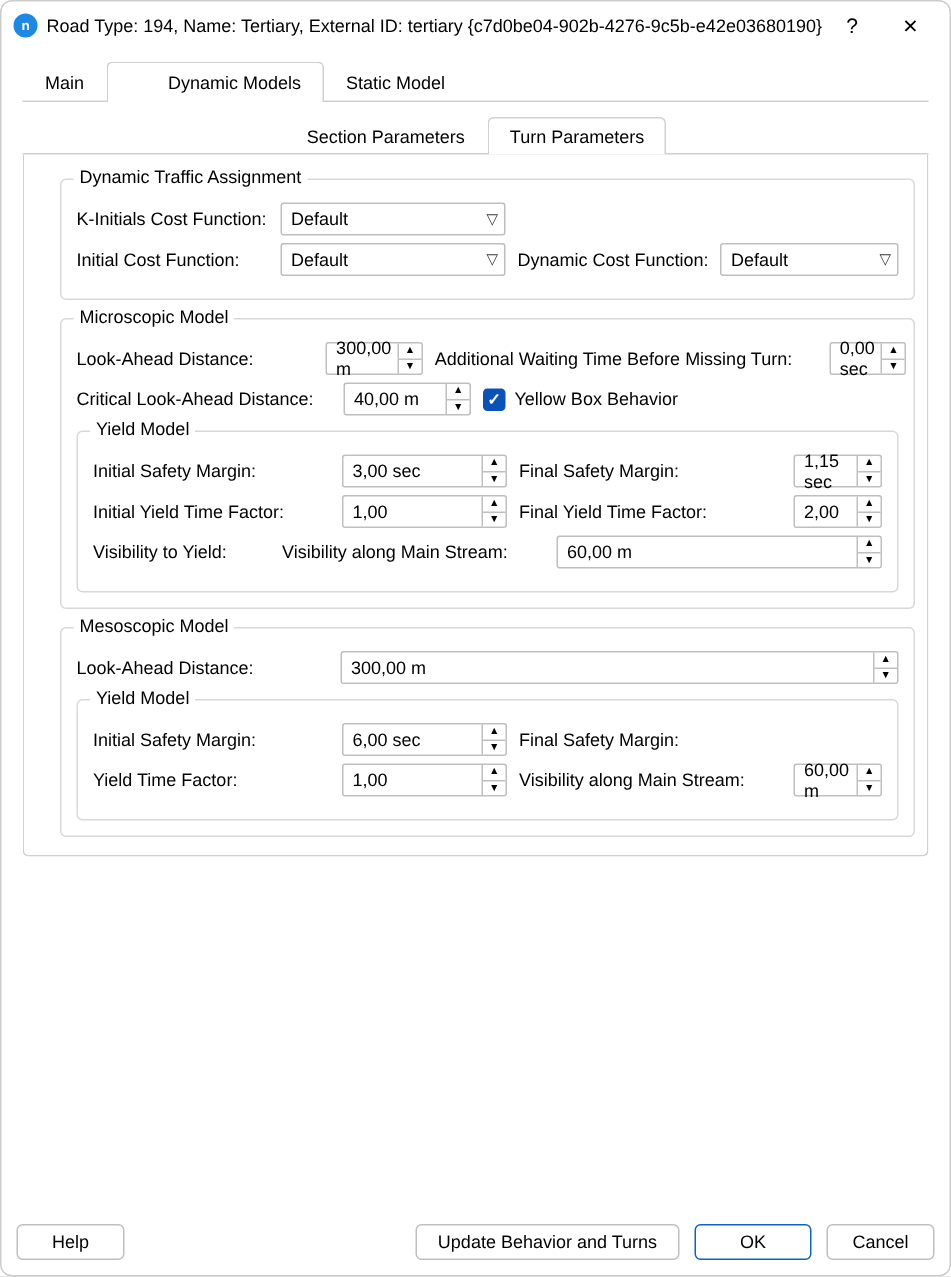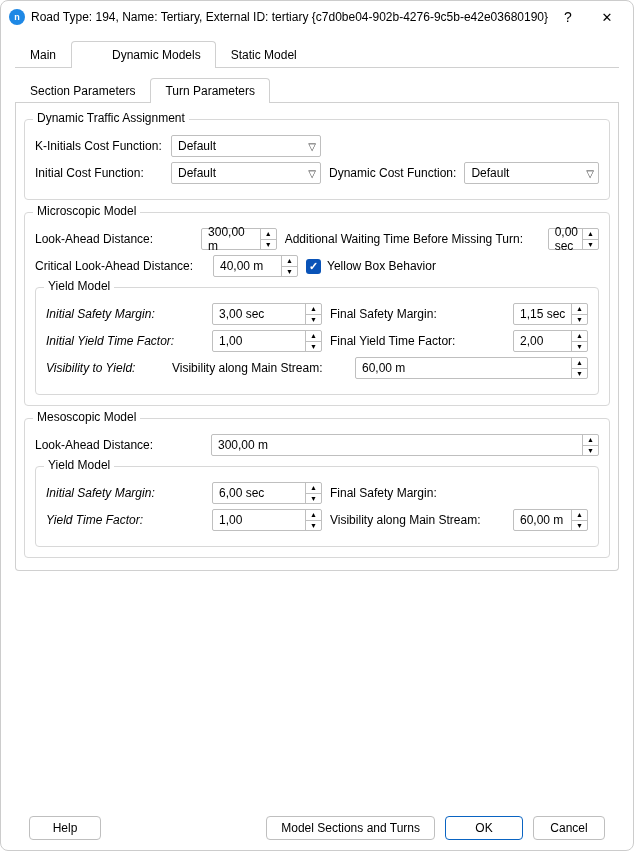--- a/index.html
+++ b/index.html
@@ -68,40 +68,41 @@
 
   
   .content {
     margin:10px 14px 0 14px;
   }
 
   
   .sub-tabs {
     display:flex;
     border-bottom:1px solid #d0d0d0;
+    justify-content:center;
   }
   .sub-tabs .tab {
     padding:5px 14px;
     border:1px solid transparent;
     border-bottom:none;
     border-top-left-radius:4px;
     border-top-right-radius:4px;
     margin-bottom:-1px;
     cursor:default;
   }
   .sub-tabs .tab.active {
     border-color:#d0d0d0;
     background:#fff;
   }
   .sub-panel {
     border:1px solid #d0d0d0;
     border-top:none;
     border-bottom-left-radius:4px;
     border-bottom-right-radius:4px;
-    padding:10px 8px 12px 8px;
+    padding:10px 8px 12px 24px;
   }
 
   
   .groupbox {
     border:1px solid #d8d8d8;
     border-radius:4px;
     padding:10px 10px 10px 10px;
     margin-top:6px;
     position:relative;
   }
@@ -120,21 +121,21 @@
     display:flex;
     align-items:center;
     gap:8px;
     margin:5px 0;
     flex-wrap:nowrap;
     width:100%;
   }
   .lbl { white-space:nowrap; }
   .lbl.w1 { width:128px;}
   .lbl.w2 { width:130px;}
-  .lbl.wy { width:118px;font-style:italic;}
+  .lbl.wy { width:118px;}
   .lbl.waw { width:215px;}
   .lbl.pad-right { width:135px; }
 
   
   .combo {
     height:22px;
     border:1px solid #bfbfbf;
     border-radius:2px;
     display:flex;
     align-items:center;
@@ -189,21 +190,21 @@
     display:flex; align-items:center; justify-content:center;
     color:#fff;
     font-size:11px;
     font-weight:bold;
   }
 
   
   .button-bar {
     position:absolute;
     left:0; right:0; bottom:10px;
-    padding:0 28px;
+    padding:0 10px;
     display:flex;
     align-items:center;
     gap:10px;
     margin-top:44px;
   }
   .btn {
     height:24px;
     min-width:72px;
     padding:0 14px;
     border:1px solid #bfbfbf;
@@ -408,16 +409,16 @@
         </div>
       </div>
     </div>
 
   </div>
 </div>
 
 <div class="button-bar">
   <div class="btn">Help</div>
   <div class="spacer"></div>
-  <div class="btn">Model Sections and Turns</div>
+  <div class="btn">Update Behavior and Turns</div>
   <div class="btn default" style="min-width:78px">OK</div>
   <div class="btn">Cancel</div>
 </div>
 
 </body></html>

